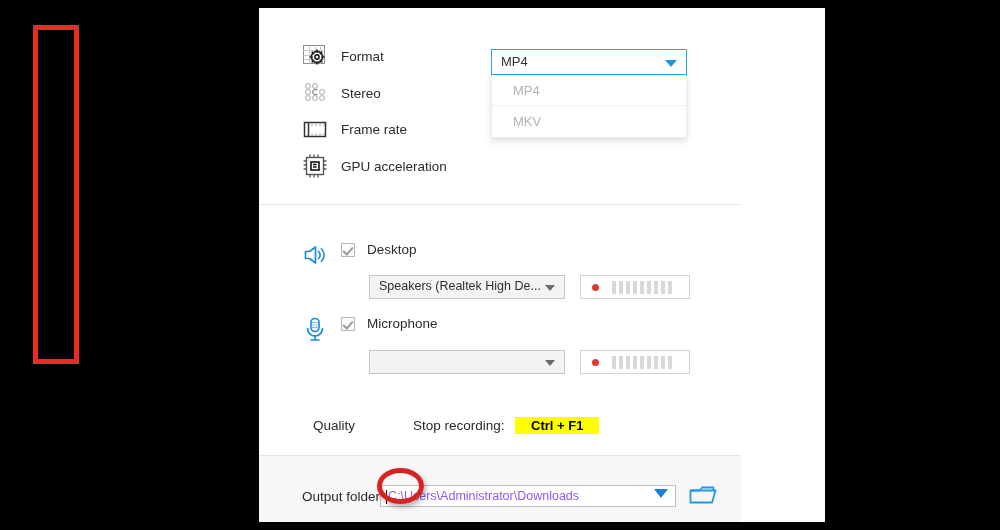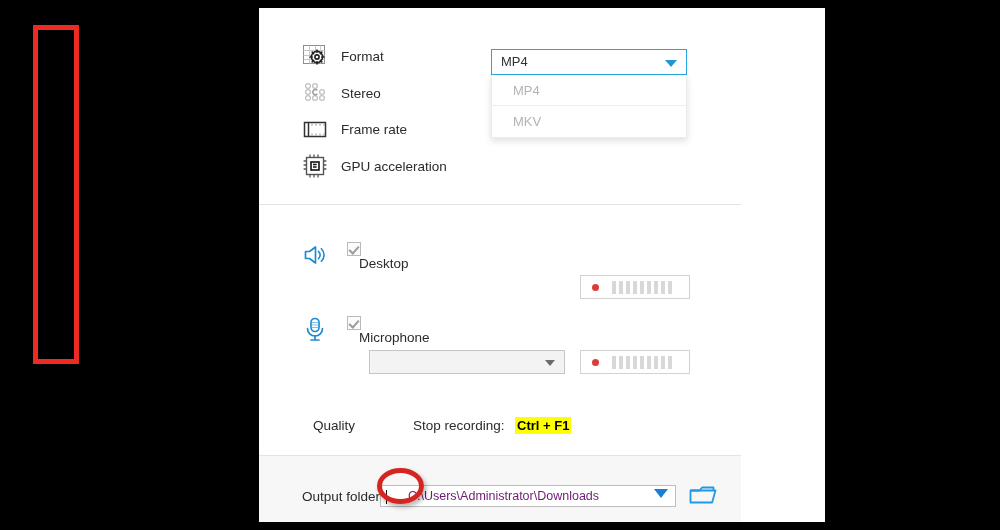--- a/index.html
+++ b/index.html
@@ -101,24 +101,23 @@
     font-size: 13px;
     color: #b4b4b4;
     border-bottom: 1px solid #eeeeee;
     box-sizing: border-box;
   }
   .opt:last-child { border-bottom: none; }
 
   
   .check-row {
     position: absolute;
-    left: 88px;
+    left: 82px;
     display: flex;
-    align-items: flex-start;
-    flex-direction: column;
+    align-items: flex-end;
   }
   .cbox {
     width: 14px; height: 14px;
     border: 1px solid #b9b9b9;
     background: #fbfbfb;
     box-sizing: border-box;
     position: relative;
     flex: 0 0 auto;
   }
   .cbox::after {
@@ -200,21 +199,21 @@
     left: 154px; top: 410px;
     font-size: 13.5px;
     color: #2b2b2b;
   }
   #stop-keys {
     position: absolute;
     left: 256px; top: 409px;
     background: #ffff00;
     font-size: 13px;
     color: #000000;
-    padding: 1px 2px;
+    padding: 1px 16px;
     font-weight: 700;
   }
 
   
   #out-label {
     position: absolute;
     left: 43px; top: 481px;
     font-size: 13.5px;
     color: #2b2b2b;
   }
@@ -229,23 +228,22 @@
   #out-caret {
     position: absolute;
     left: 5px; top: 4px;
     width: 1px; height: 14px;
     background: #111;
   }
   #out-path {
     position: absolute;
     left: 7px; top: 3px;
     font-size: 12.5px;
-    color: #701a75;
+    color: #8b5cf6;
     white-space: nowrap;
-    margin-left: 20px;
   }
   #out-dd-arrow {
     position: absolute;
     left: 395px; top: 481px;
     width: 0; height: 0;
     border-left: 7px solid transparent;
     border-right: 7px solid transparent;
     border-top: 9px solid #1a7fd4;
   }
   #folder-icon {
@@ -365,20 +363,24 @@
 
     <div id="format-list">
       <div class="opt">MP4</div>
       <div class="opt">MKV</div>
     </div>
 
     <div class="check-row" style="top:234px;">
       <span class="cbox"></span>
       <span class="check-label">Desktop</span>
     </div>
+    <div class="dev-select" style="top:267px;">
+      <span class="dv">Speakers (Realtek High De...</span>
+      <span class="dev-arrow"></span>
+    </div>
     <div class="meter" style="top:267px;">
       <span class="rec-dot"></span>
       <span class="bars">
         <i></i>
           <i></i>
           <i></i>
           <i></i>
           <i></i>
           <i></i>
           <i></i>

